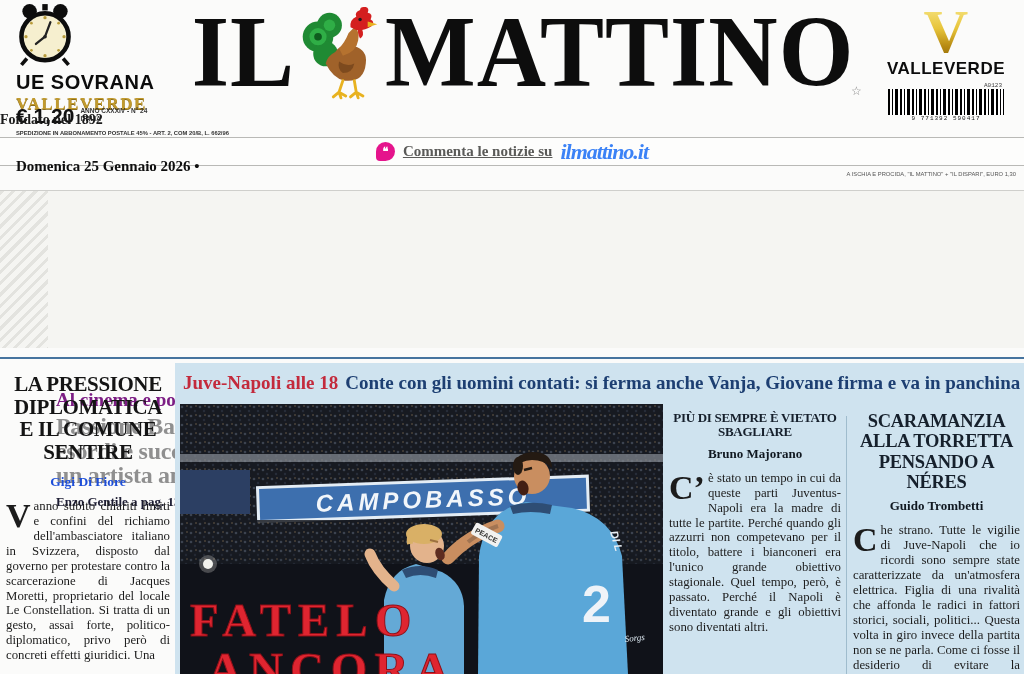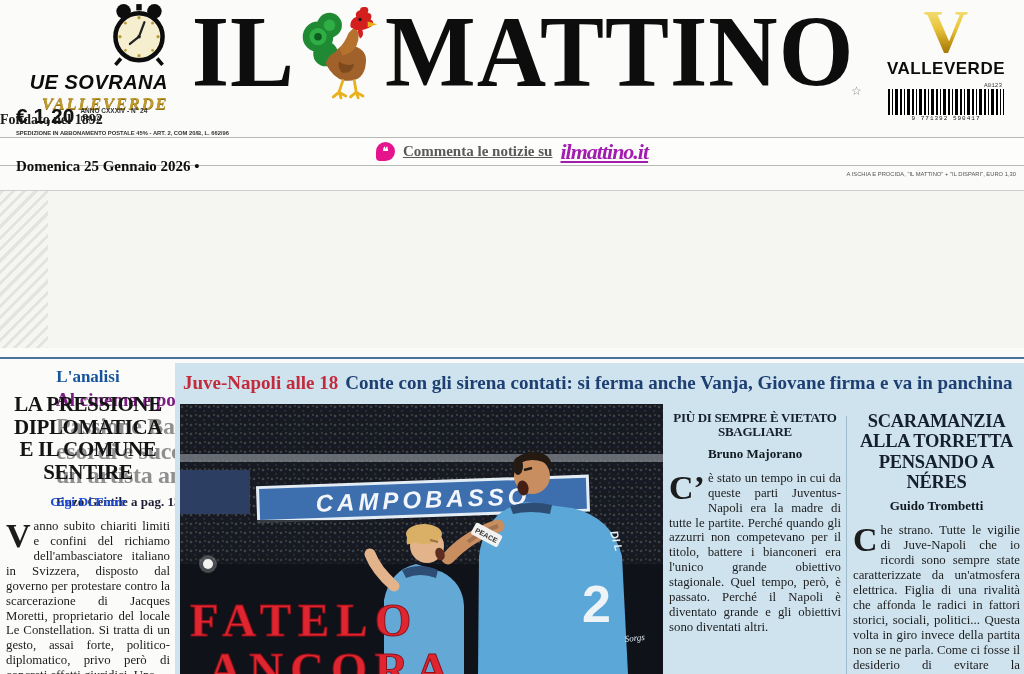--- a/index.html
+++ b/index.html
@@ -1,21 +1,21 @@
 <!DOCTYPE html>
 <html><head>
 <meta charset="utf-8">
 <style>
   html,body{margin:0;padding:0;background:#e9e9e7;}
   #page{position:relative;width:1024px;height:674px;background:#fbfbfa;overflow:hidden;
         font-family:"Liberation Serif",serif;color:#111;}
   .abs{position:absolute;}
 
   
-  #ad-left{left:16px;top:2px;width:152px;text-align:right;font-style:italic;}
+  #ad-left{left:16px;top:2px;width:152px;text-align:left;}
   #ad-left .l1{font-family:"Liberation Sans",sans-serif;font-weight:900;font-size:20px;letter-spacing:.5px;color:#0c0c0c;margin-top:1px;}
   #ad-left .l2{font-weight:700;font-size:17px;letter-spacing:1.5px;color:#c19a2e;text-shadow:0 1px 0 #8a6d1d;}
   #masthead{left:178px;top:4px;width:690px;display:flex;align-items:center;justify-content:center;}
   .mast-word{font-weight:700;font-size:96px;line-height:.95;letter-spacing:1px;color:#0d0d0d;transform:scaleY(1.05);}
   #mast-star{left:851px;top:84px;font-size:12px;color:#8a8a8a;}
   #ad-right{left:882px;top:2px;width:128px;text-align:center;}
   #ad-right .v{font-weight:700;font-size:62px;line-height:.95;
      background:linear-gradient(180deg,#f9e98c 0%,#e7c43a 45%,#b78a12 75%,#8f6a08 100%);
      -webkit-background-clip:text;background-clip:text;color:transparent;}
   #ad-right .nm{font-family:"Liberation Sans",sans-serif;font-weight:900;font-size:17px;letter-spacing:.5px;color:#0c0c0c;margin-top:-2px;}
@@ -29,21 +29,21 @@
   #price{font-family:"Liberation Sans",sans-serif;font-weight:900;font-size:21px;color:#111;}
   .issue-stack{font-family:"Liberation Sans",sans-serif;font-size:6.5px;font-weight:700;color:#333;line-height:1.25;margin-top:3px;}
   #postal{font-family:"Liberation Sans",sans-serif;font-size:5.8px;font-weight:700;color:#333;border-bottom:1px solid #555;padding-bottom:3px;margin-top:2px;width:232px;}
   #founded{left:0;top:112px;width:100%;text-align:left;font-weight:700;font-size:14px;color:#1a1a1a;}
 
   #comment-bar{left:0;top:137px;width:1024px;height:27px;border-top:1px solid #b9b9b6;border-bottom:1px solid #b9b9b6;
      display:flex;align-items:center;justify-content:center;gap:8px;background:#fdfdfc;}
   #speech-icon{width:19px;height:19px;border-radius:50% 50% 50% 4px;background:#e5148c;color:#fff;
      display:flex;align-items:center;justify-content:center;font-size:11px;font-weight:700;line-height:1;}
   #comment-label{font-weight:700;font-size:15px;color:#5a5a58;text-decoration:underline;}
-  #comment-site{font-style:italic;font-weight:700;font-size:22px;color:#a21caf;letter-spacing:-1px;text-decoration:underline;}
+  #comment-site{font-style:italic;font-weight:700;font-size:22px;color:#3b82f6;letter-spacing:-1px;}
   #date-line{left:16px;top:158px;font-weight:700;font-size:15px;color:#0f0f0f;}
   #regional-note{right:8px;top:171px;width:230px;text-align:right;font-family:"Liberation Sans",sans-serif;font-size:5.8px;color:#555;}
 
   
   #strip{left:0;top:190px;width:1024px;height:157px;background:#f5f5f2;border-top:1px solid #cfcfcc;}
   #strip::before{content:"";position:absolute;left:0;top:0;width:48px;height:100%;
      background:repeating-linear-gradient(135deg,#e3e3df 0 3px,#f5f5f2 3px 8px);}
   .kicker-purple{font-weight:700;font-size:19px;color:#7c1d84;}
   .strip-headline{font-weight:700;font-size:24px;line-height:1.03;color:#8f8f8f;letter-spacing:-.3px;margin-top:3px;}
   .strip-byline{font-weight:700;font-size:13px;color:#1d1d33;margin-top:6px;}
@@ -249,32 +249,31 @@
         <line x1="199" y1="60" x2="172" y2="44" stroke="#ededea" stroke-width="6" stroke-linecap="round"></line>
         <rect x="197" y="88" width="9" height="32" fill="#3f3f3d"></rect>
         <rect x="209" y="88" width="9" height="32" fill="#3f3f3d"></rect>
       </svg>
     </div>
   </div>
 
   <div id="section-rule" class="abs"></div>
 
   <div id="analysis" class="abs">
-    <div class="kick">L'analisi</div>
     <div class="hl">LA PRESSIONE DIPLOMATICA E IL COMUNE SENTIRE</div>
     <div class="by">Gigi Di Fiore</div>
     <div class="bodytext">
       <span class="dropcap">V</span><span>anno subito chiariti limiti e confini del richiamo dell'ambasciatore italiano in Svizzera, disposto dal governo per protestare contro la scarcerazione di Jacques Moretti, proprietario del locale Le Constellation. Si tratta di un gesto, assai forte, politico-diplomatico, privo però di concreti effetti giuridici. Una</span>
     </div>
   </div>
 
   <div id="panel" class="abs"></div>
 
   <div id="feature-kicker" class="abs">
-    <span class="red">Juve-Napoli alle 18</span><span class="blue">Conte con gli sirena contati: si ferma anche Vanja, Giovane firma e va in panchina</span>
+    <span class="red">Juve-Napoli alle 18</span><span class="blue">Conte con gli uomini contati: si ferma anche Vanja, Giovane firma e va in panchina</span>
   </div>
 
   <div id="main-photo" class="abs">
     <svg width="483" height="270" viewBox="0 0 483 270">
       <defs>
         <pattern id="crowd" width="9" height="9" patternUnits="userSpaceOnUse">
           <rect width="9" height="9" fill="#171a21"></rect>
           <circle cx="2" cy="3" r="1.3" fill="#3c4350"></circle>
           <circle cx="6" cy="7" r="1.2" fill="#262c38"></circle>
           <circle cx="7" cy="2" r="1" fill="#4a4238"></circle>

